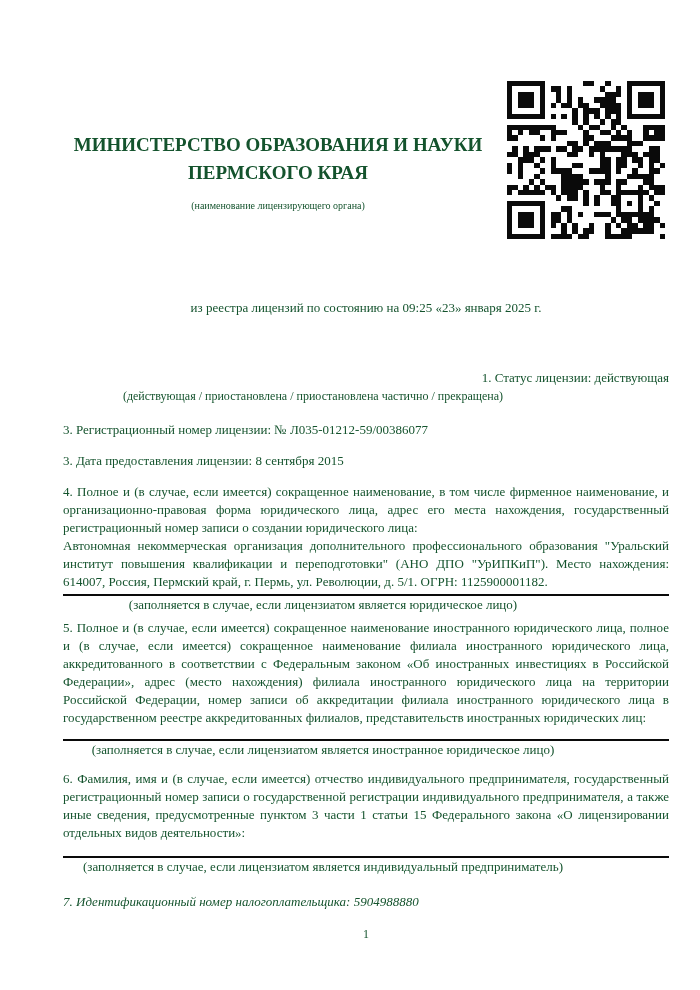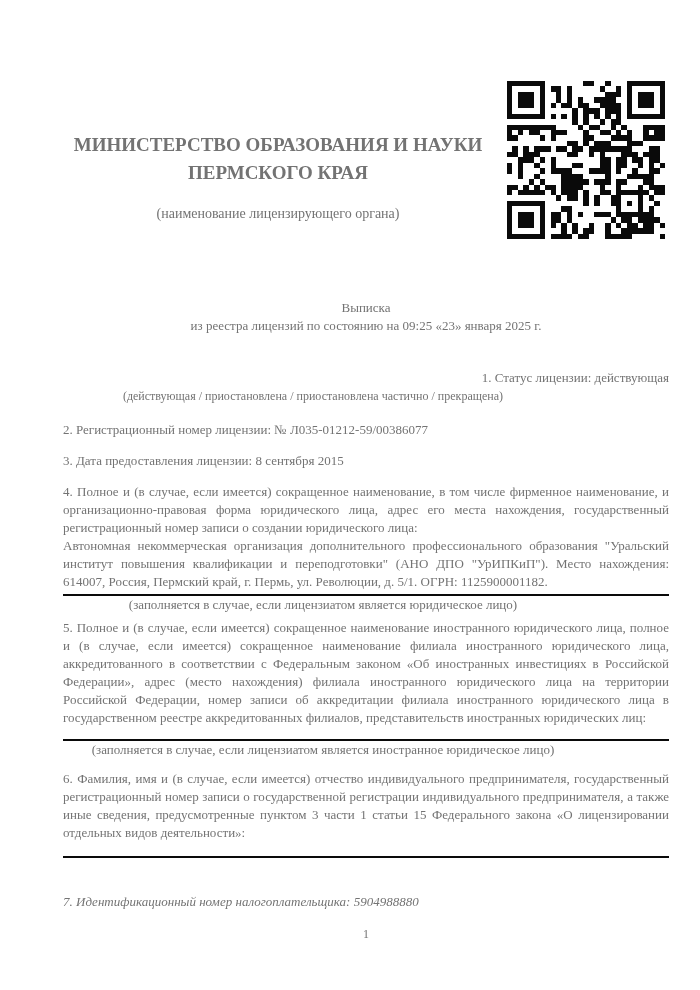--- a/index.html
+++ b/index.html
@@ -2,33 +2,33 @@
 <html><head>
 <meta charset="utf-8">
 <style>
   html,body{margin:0;padding:0;background:#e8e8e8;}
   .page{
     position:relative;
     width:700px;height:990px;
     margin:0 auto;
     background:#ffffff;
     font-family:"Liberation Serif", serif;
-    color:#737373;
+    color:#14532d;
     overflow:hidden;
   }
   .abs{position:absolute;}
   .ministry{
     left:63px;top:131px;width:430px;
     text-align:center;
   }
   .ministry-name{
     font-weight:bold;font-size:19px;line-height:28px;
   }
   .ministry-caption{
-    font-size:14px;line-height:14px;margin-top:20px;
+    font-size:10px;line-height:14px;margin-top:12px;
   }
   .qr-wrap{left:507px;top:81px;width:158px;height:158px;}
   .doc-title{
     left:63px;top:299px;width:606px;
     text-align:center;font-size:13px;line-height:18px;
   }
   .body-line{
     left:63px;width:606px;
     font-size:13px;line-height:18px;
   }
@@ -490,28 +490,27 @@
         <rect x="18" y="28" width="1" height="1" fill="#0a0a0a"></rect>
         <rect x="19" y="28" width="1" height="1" fill="#0a0a0a"></rect>
         <rect x="20" y="28" width="1" height="1" fill="#0a0a0a"></rect>
         <rect x="21" y="28" width="1" height="1" fill="#0a0a0a"></rect>
         <rect x="22" y="28" width="1" height="1" fill="#0a0a0a"></rect>
         <rect x="28" y="28" width="1" height="1" fill="#0a0a0a"></rect>
       </svg>
   </div>
 
   <div class="abs doc-title">
-    <div>Выписка</div>
     <div>из реестра лицензий по состоянию на 09:25 «23» января 2025 г.</div>
   </div>
 
   <div class="abs body-line item1"><span>1. Статус лицензии:</span> <span>действующая</span></div>
   <div class="abs caption1">(действующая / приостановлена / приостановлена частично / прекращена)</div>
 
-  <div class="abs body-line item2"><span>2. Регистрационный номер лицензии:</span> <span>№ Л035-01212-59/00386077</span></div>
+  <div class="abs body-line item2"><span>3. Регистрационный номер лицензии:</span> <span>№ Л035-01212-59/00386077</span></div>
 
   <div class="abs body-line item3"><span>3. Дата предоставления лицензии:</span> <span>8 сентября 2015</span></div>
 
   <div class="abs body-line sec4">
     <div class="just">4. Полное и (в случае, если имеется) сокращенное наименование, в том числе фирменное наименование, и организационно-правовая форма юридического лица, адрес его места нахождения, государственный регистрационный номер записи о создании юридического лица:</div>
     <div class="just">Автономная некоммерческая организация дополнительного профессионального образования "Уральский институт повышения квалификации и переподготовки" (АНО ДПО "УрИПКиП"). Место нахождения: 614007, Россия, Пермский край, г. Пермь, ул. Революции, д. 5/1. ОГРН: 1125900001182.</div>
     <hr class="rule">
     <div class="sec-caption">(заполняется в случае, если лицензиатом является юридическое лицо)</div>
   </div>
 
@@ -519,19 +518,20 @@
     <div class="just">5. Полное и (в случае, если имеется) сокращенное наименование иностранного юридического лица, полное и (в случае, если имеется) сокращенное наименование филиала иностранного юридического лица, аккредитованного в соответствии с Федеральным законом «Об иностранных инвестициях в Российской Федерации», адрес (место нахождения) филиала иностранного юридического лица на территории Российской Федерации, номер записи об аккредитации филиала иностранного юридического лица в государственном реестре аккредитованных филиалов, представительств иностранных юридических лиц:</div>
     <div class="answer-blank-5"></div>
     <hr class="rule">
     <div class="sec-caption">(заполняется в случае, если лицензиатом является иностранное юридическое лицо)</div>
   </div>
 
   <div class="abs body-line sec6">
     <div class="just">6. Фамилия, имя и (в случае, если имеется) отчество индивидуального предпринимателя, государственный регистрационный номер записи о государственной регистрации индивидуального предпринимателя, а также иные сведения, предусмотренные пунктом 3 части 1 статьи 15 Федерального закона «О лицензировании отдельных видов деятельности»:</div>
     <div class="answer-blank-6"></div>
     <hr class="rule">
+    <div class="sec-caption">(заполняется в случае, если лицензиатом является индивидуальный предприниматель)</div>
   </div>
 
   <div class="abs body-line item7"><span>7. Идентификационный номер налогоплательщика:</span> <span>5904988880</span></div>
 
   <div class="abs page-number">1</div>
 
 </div>
 
 </body></html>

